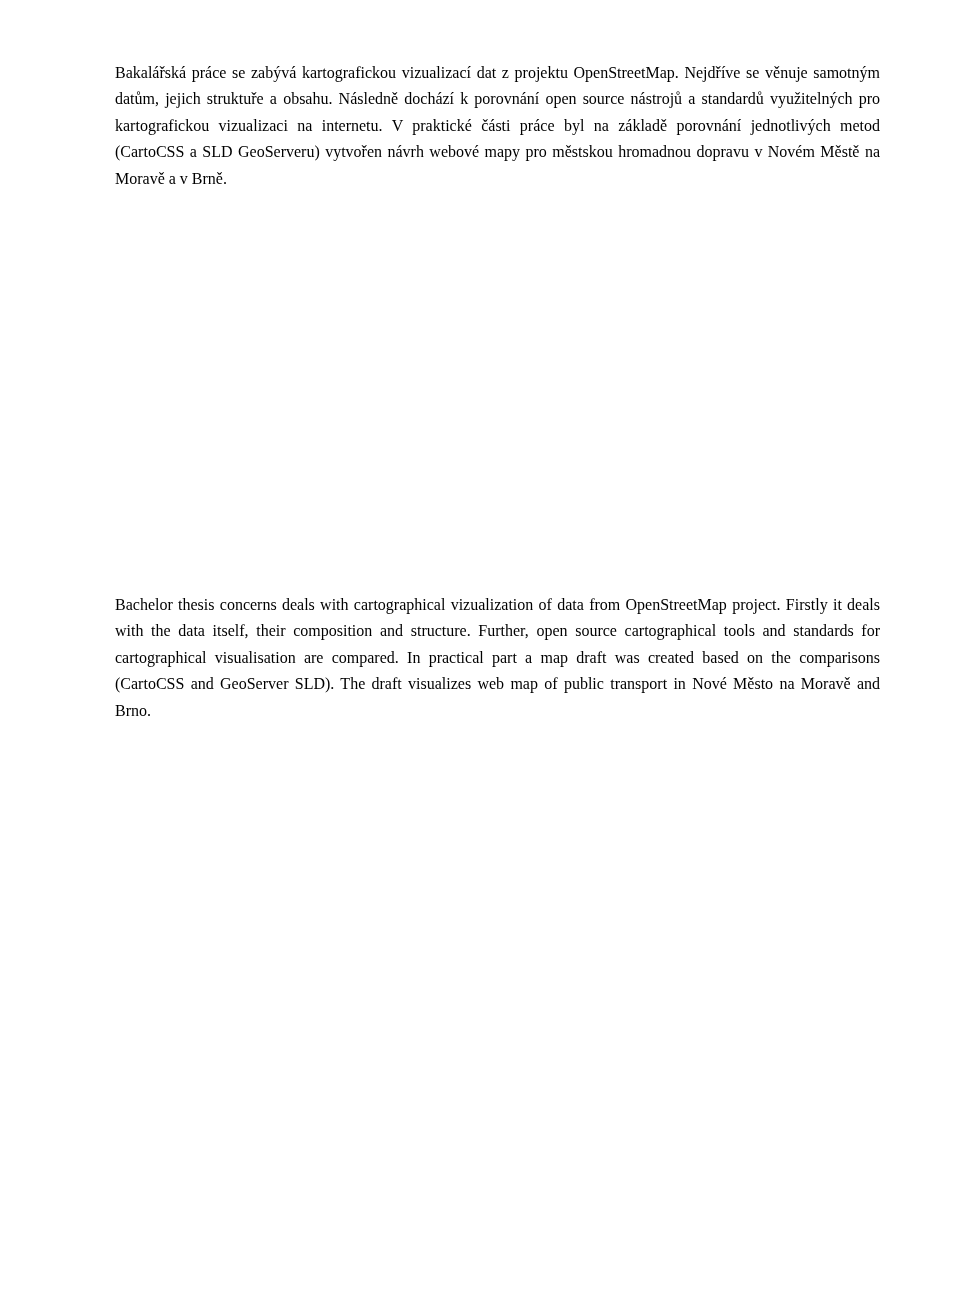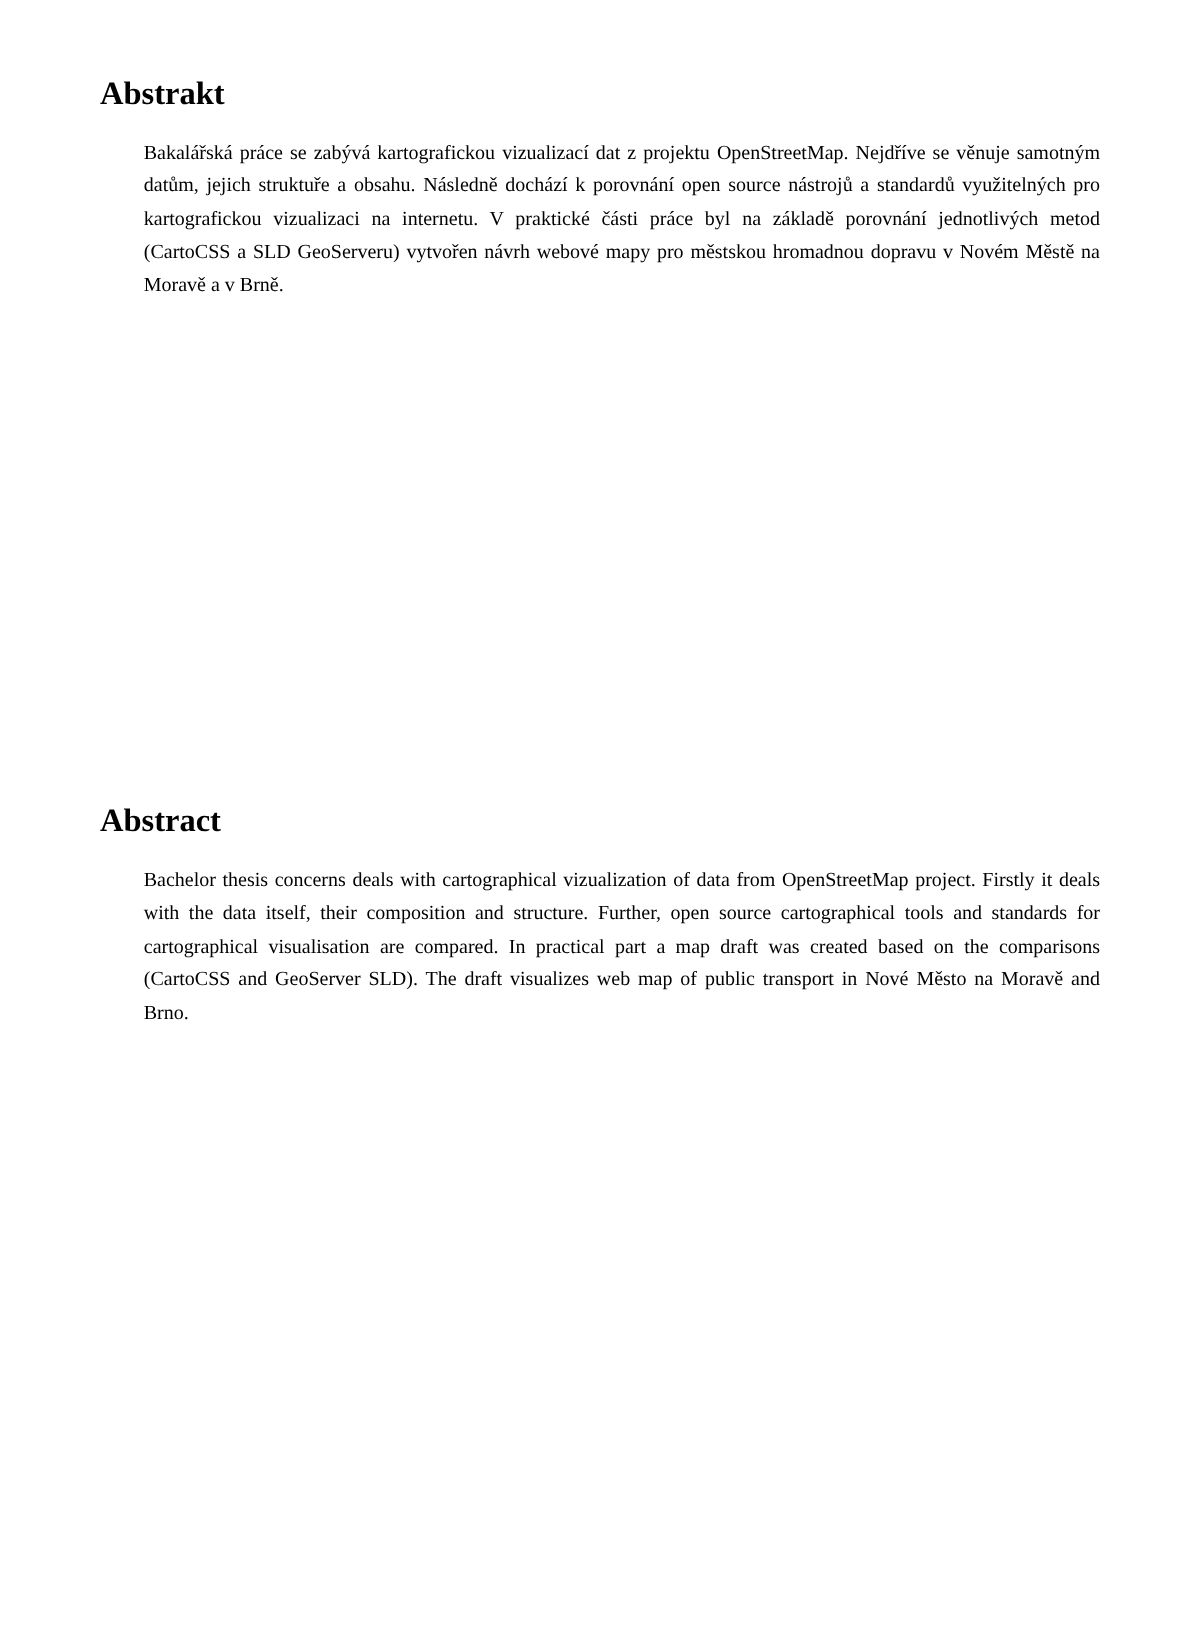--- a/index.html
+++ b/index.html
@@ -45,22 +45,20 @@
     .abstract-section {
       margin-top: 400px;
     }
   </style>
 </head>
 <body>
 
 <div class="page-content">
 
   <div class="abstrakt-section">
-    <h1 class="section-title">Abstrakt</h1>
     <p class="body-text">Bakalářská práce se zabývá kartografickou vizualizací dat z projektu OpenStreetMap. Nejdříve se věnuje samotným datům, jejich struktuře a obsahu. Následně dochází k porovnání open source nástrojů a standardů využitelných pro kartografickou vizualizaci na internetu. V praktické části práce byl na základě porovnání jednotlivých metod (CartoCSS a SLD GeoServeru) vytvořen návrh webové mapy pro městskou hromadnou dopravu v Novém Městě na Moravě a v Brně.</p>
   </div>
 
   <div class="abstract-section">
-    <h1 class="section-title">Abstract</h1>
     <p class="body-text">Bachelor thesis concerns deals with cartographical vizualization of data from OpenStreetMap project. Firstly it deals with the data itself, their composition and structure. Further, open source cartographical tools  and standards for cartographical visualisation are compared. In practical part a map draft was created based on the comparisons (CartoCSS and GeoServer SLD). The draft visualizes web map of  public transport in Nové Město na Moravě and Brno.</p>
   </div>
 
 </div>
 
 </body></html>

